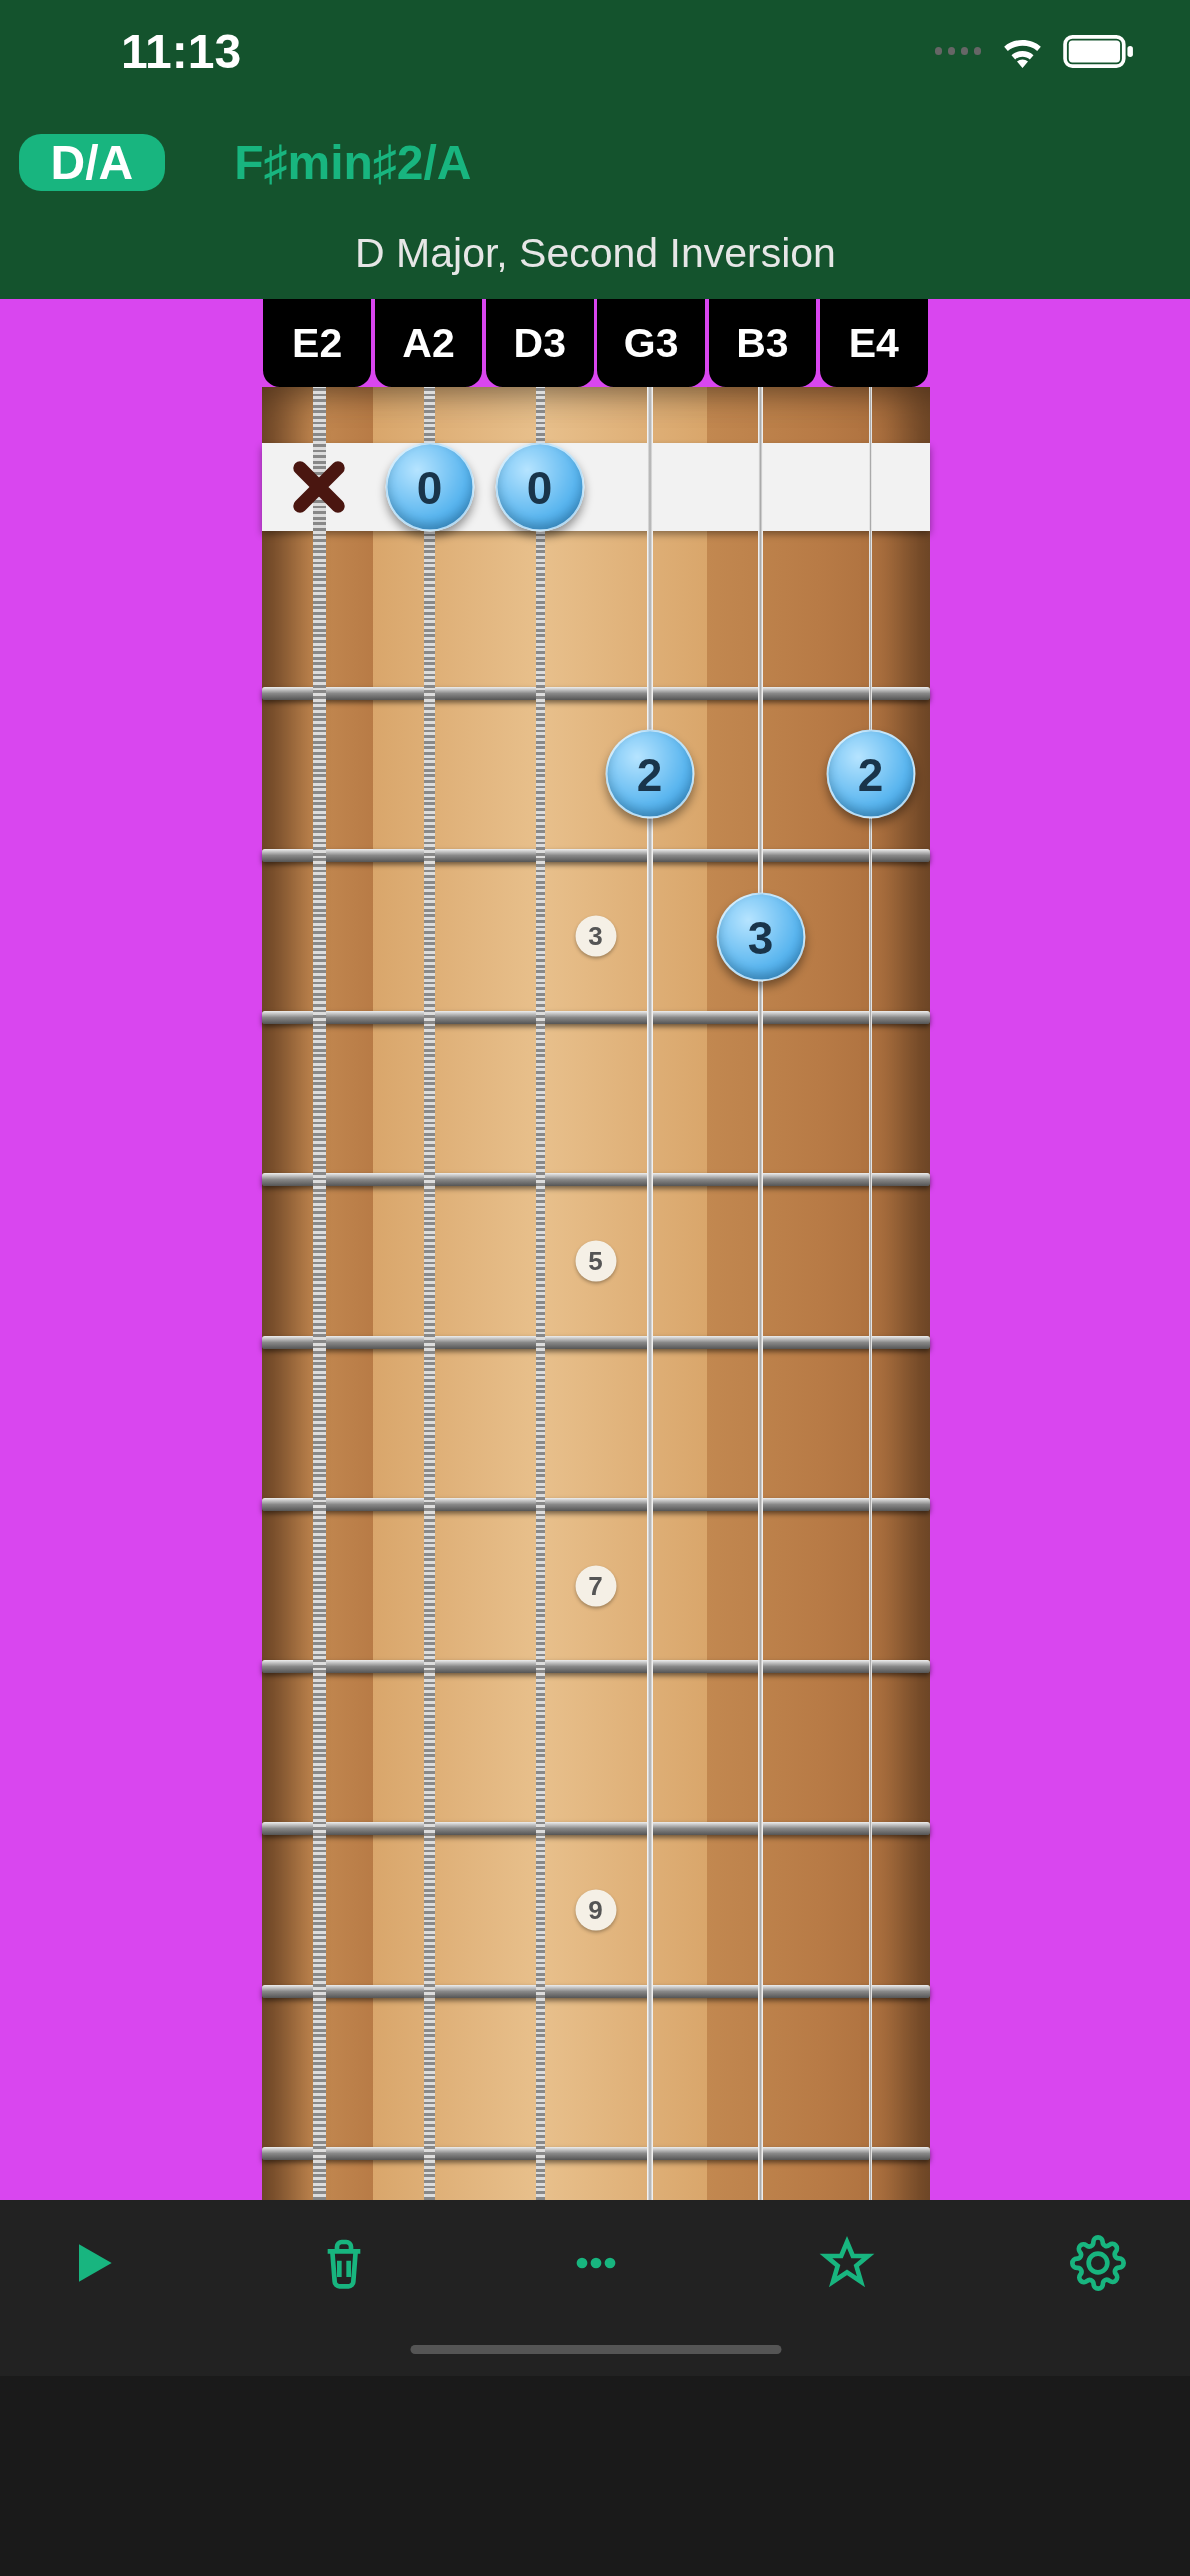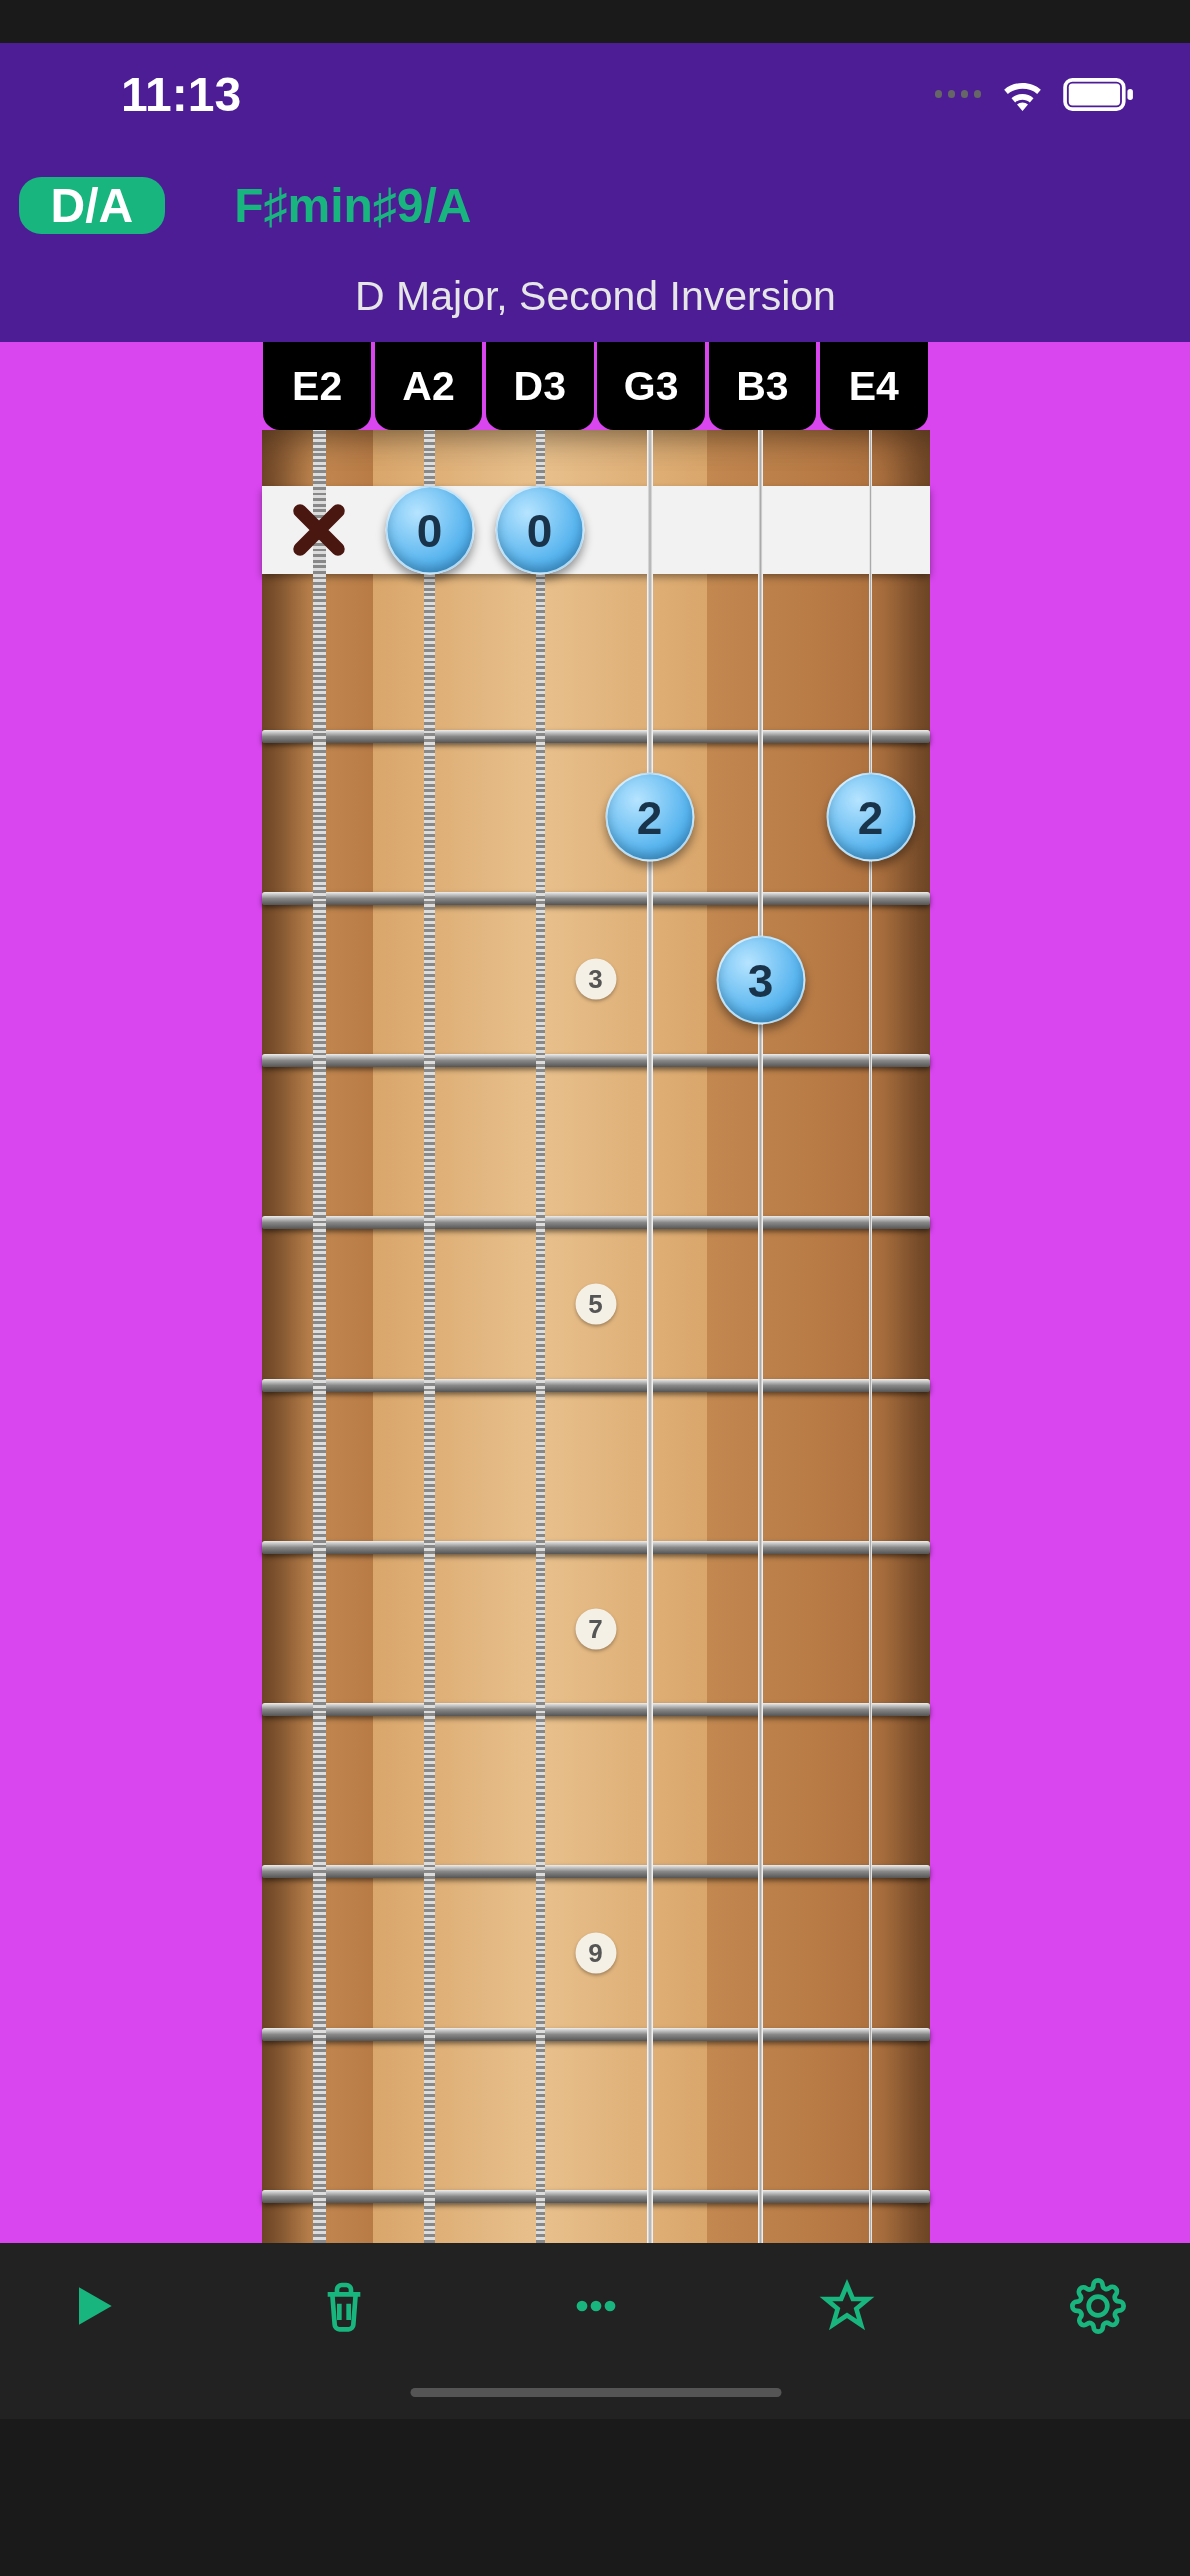--- a/index.html
+++ b/index.html
@@ -11,21 +11,21 @@
   .dots { display: flex; gap: 5.6px; }
   .dots span { width: 7.4px; height: 7.4px; border-radius: 50%; background: #666; }
   .wifi-icon svg, .battery-icon svg { display: block; }
   
   .tabs-row { display: flex; gap: 37px; align-items: center; padding: 0 18.5px 0 18.5px; height: 121px; }
   .tab { font-size: 48px; font-weight: 700; color: #18b57f; padding: 1px 32px; border-radius: 22px; white-space: nowrap; }
   .tab.active { background: #18b57f; color: #fff; }
   
   .subtitle { text-align: center; color: #e6e6e6; font-size: 41px; font-weight: 500; padding: 7.4px 0 22px; }
   
-  .top-region { background: #4c1d95; margin-top: 43px; }
+  .top-region { background: #14532d; }
   
   .main { position: relative; height: 2077px; background: #d946ef; overflow: hidden; }
   
   .fretboard-wrap { position: absolute; left: 50%; transform: translateX(-50%); top: 0; width: 668px; height: 100%; }
   
   .string-labels { position: absolute; top: 0; left: 0; right: 0; height: 88px; display: flex; z-index: 10; }
   .string-labels .lbl { flex: 1; background: #000; color: #fff; font-size: 41px; font-weight: 700; display: flex; align-items: center; justify-content: center; border-radius: 0 0 16.7px 16.7px; margin: 0 1.9px; }
   
   .nut { position: absolute; top: 144px; left: 0; right: 0; height: 88px; background: #f2f2f2; z-index: 3; box-shadow: 0 3.7px 7.4px rgba(0,0,0,0.4); }
   
@@ -86,21 +86,21 @@
             <rect x="1" y="1" width="32" height="16" rx="4" fill="none" stroke="#fff" stroke-width="2"></rect>
             <rect x="3" y="3" width="28" height="12" rx="2" fill="#fff"></rect>
             <rect x="35" y="6" width="3" height="6" rx="1.5" fill="#fff"></rect>
           </svg>
       </span>
     </div>
   </div>
 
   <div class="tabs-row">
     <div class="tab active">D/A</div>
-    <div class="tab">F♯min♯9/A</div>
+    <div class="tab">F♯min♯2/A</div>
   </div>
 
   <div class="subtitle">D Major, Second Inversion</div>
 </div>
 
 <div class="main">
   <div class="fretboard-wrap" id="fretboard">
     <div class="string-labels">
       <div class="lbl">E2</div>
       <div class="lbl">A2</div>

